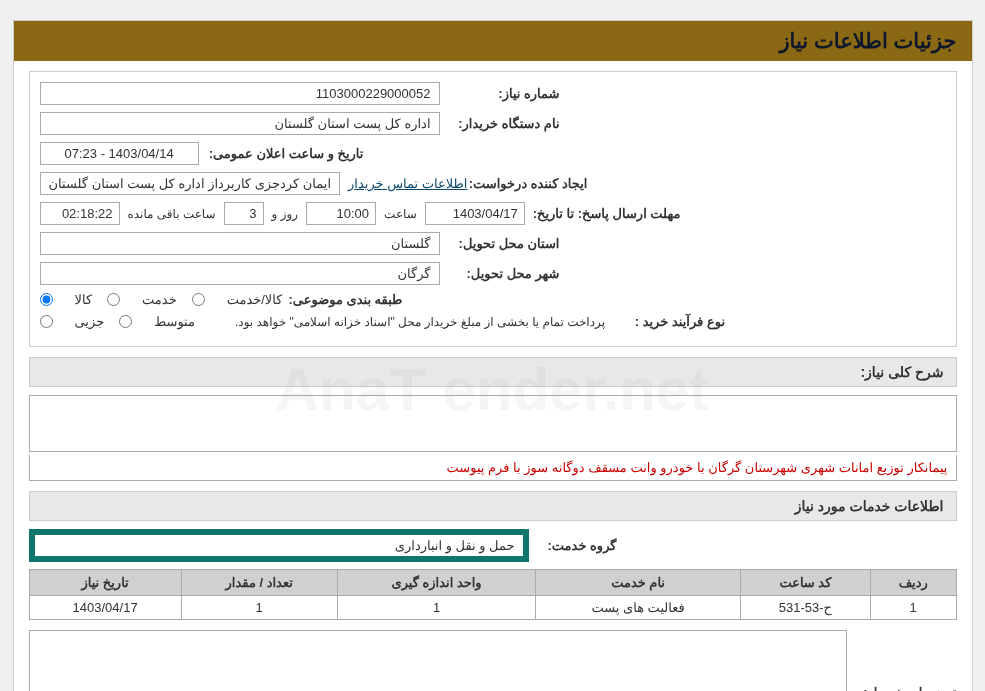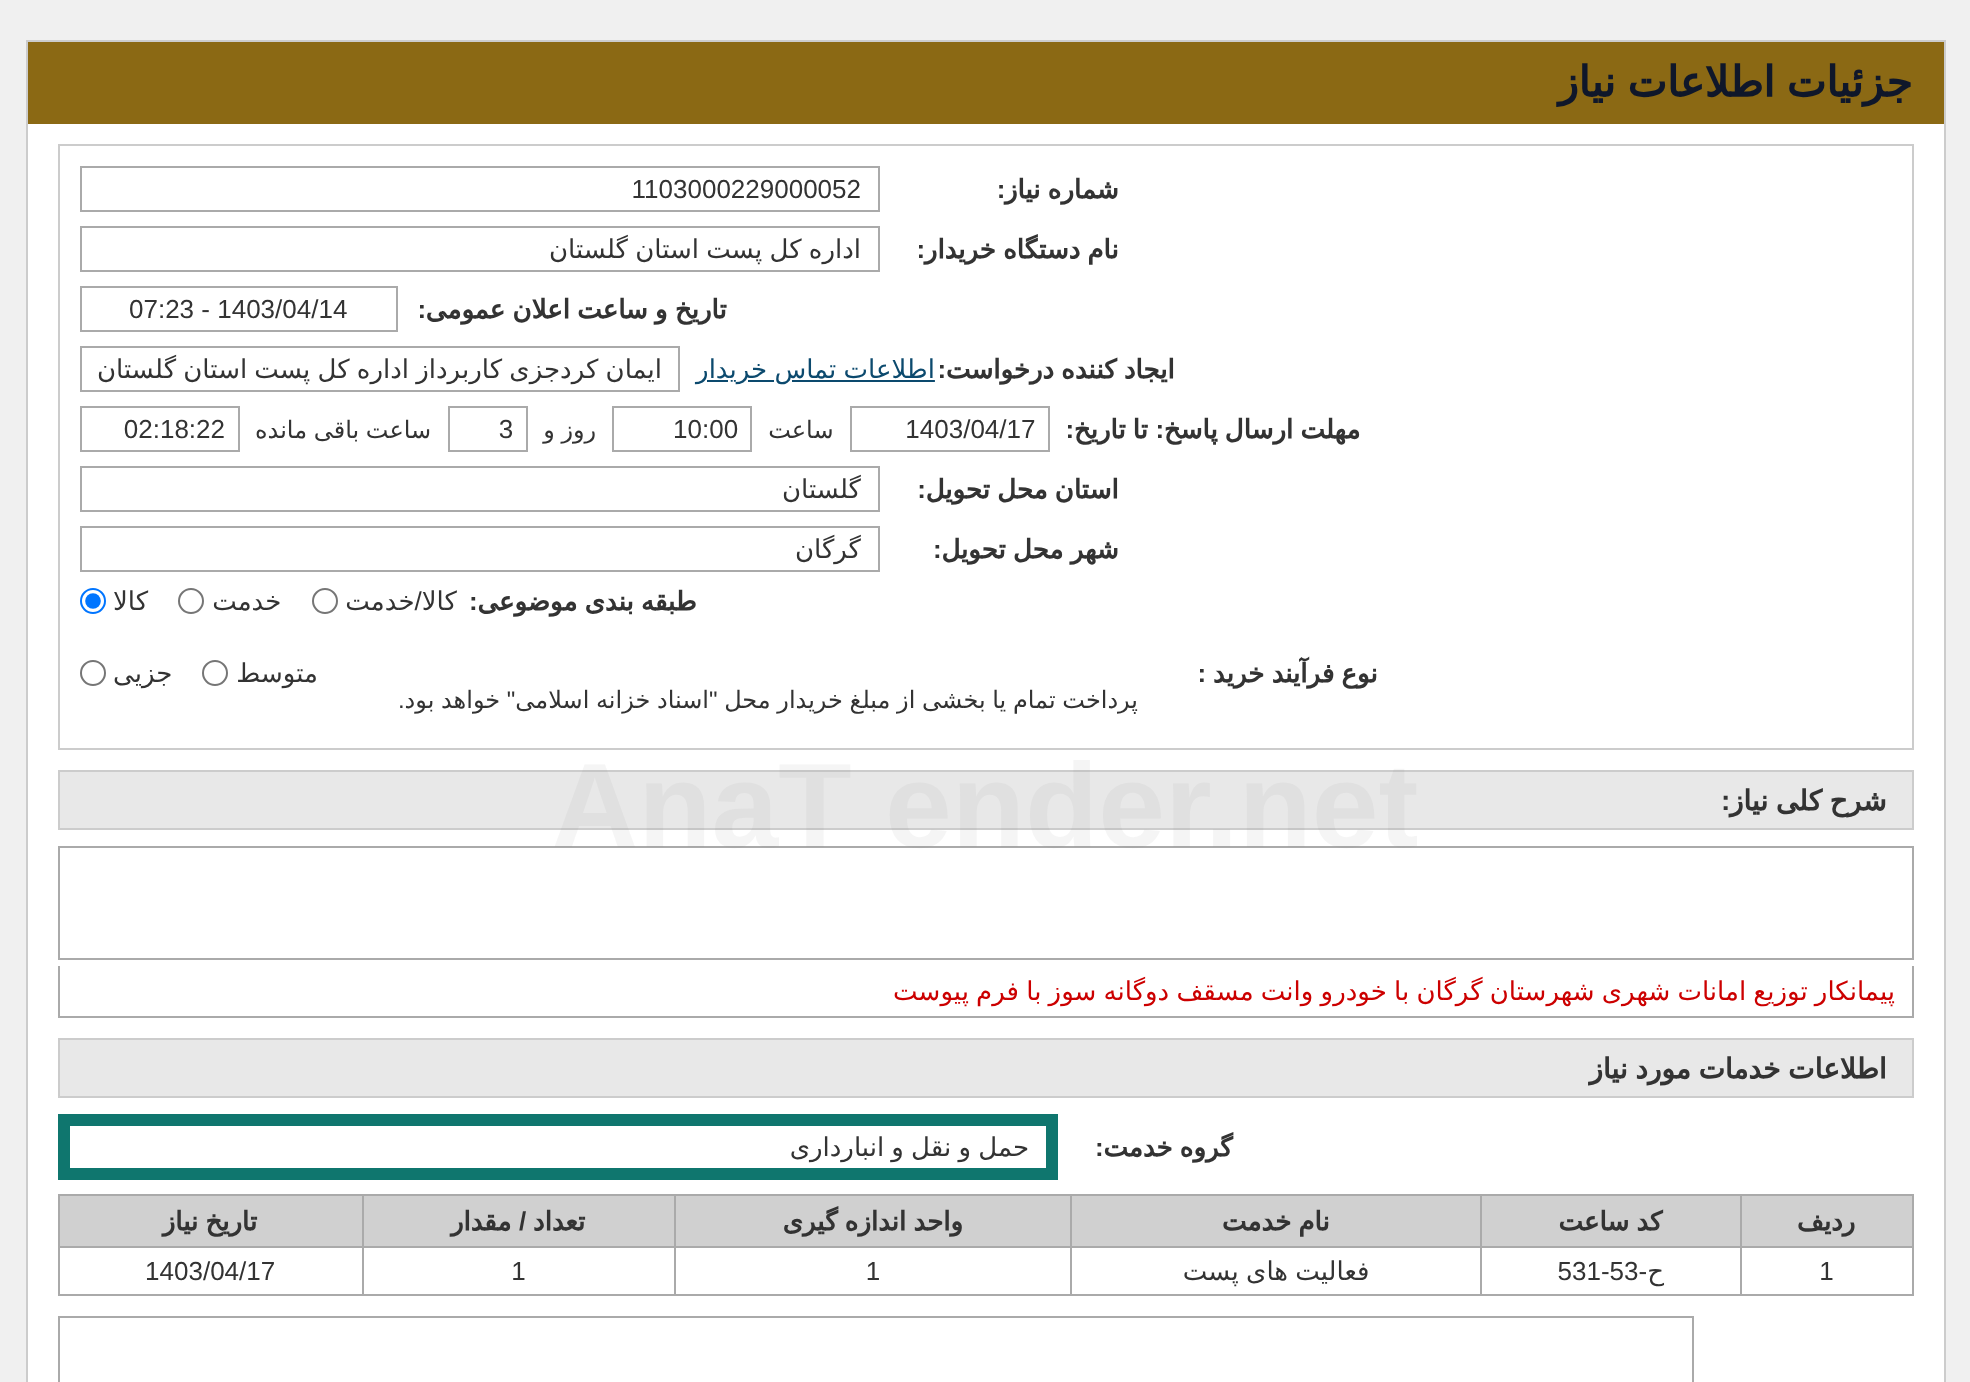--- a/index.html
+++ b/index.html
@@ -105,31 +105,30 @@
     }
     .radio-group {
       display: flex;
       align-items: center;
       gap: 15px;
       direction: rtl;
     }
     .radio-item {
       display: flex;
       align-items: center;
-      gap: 4px;
+      gap: 22px;
     }
     .radio-item input[type="radio"] {
       margin: 0;
     }
     .notice-text {
       color: #333;
       font-size: 12px;
       flex: 1;
       text-align: right;
-      margin-top: 28px;
     }
     .section-title {
       background: #e8e8e8;
       border: 1px solid #ccc;
       padding: 6px 12px;
       font-weight: bold;
       font-size: 14px;
       text-align: right;
       margin-bottom: 8px;
       margin-top: 10px;

